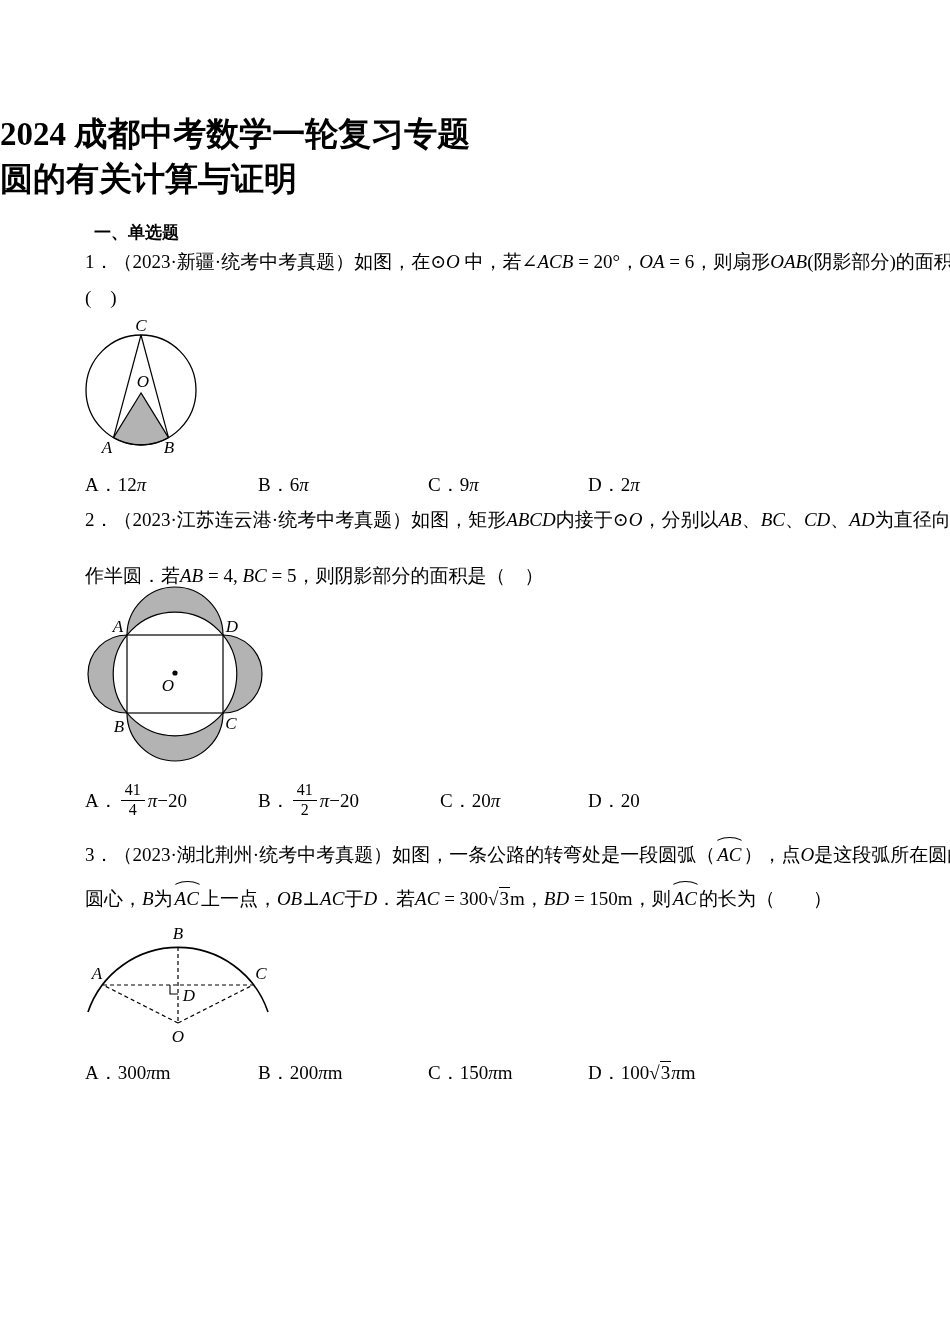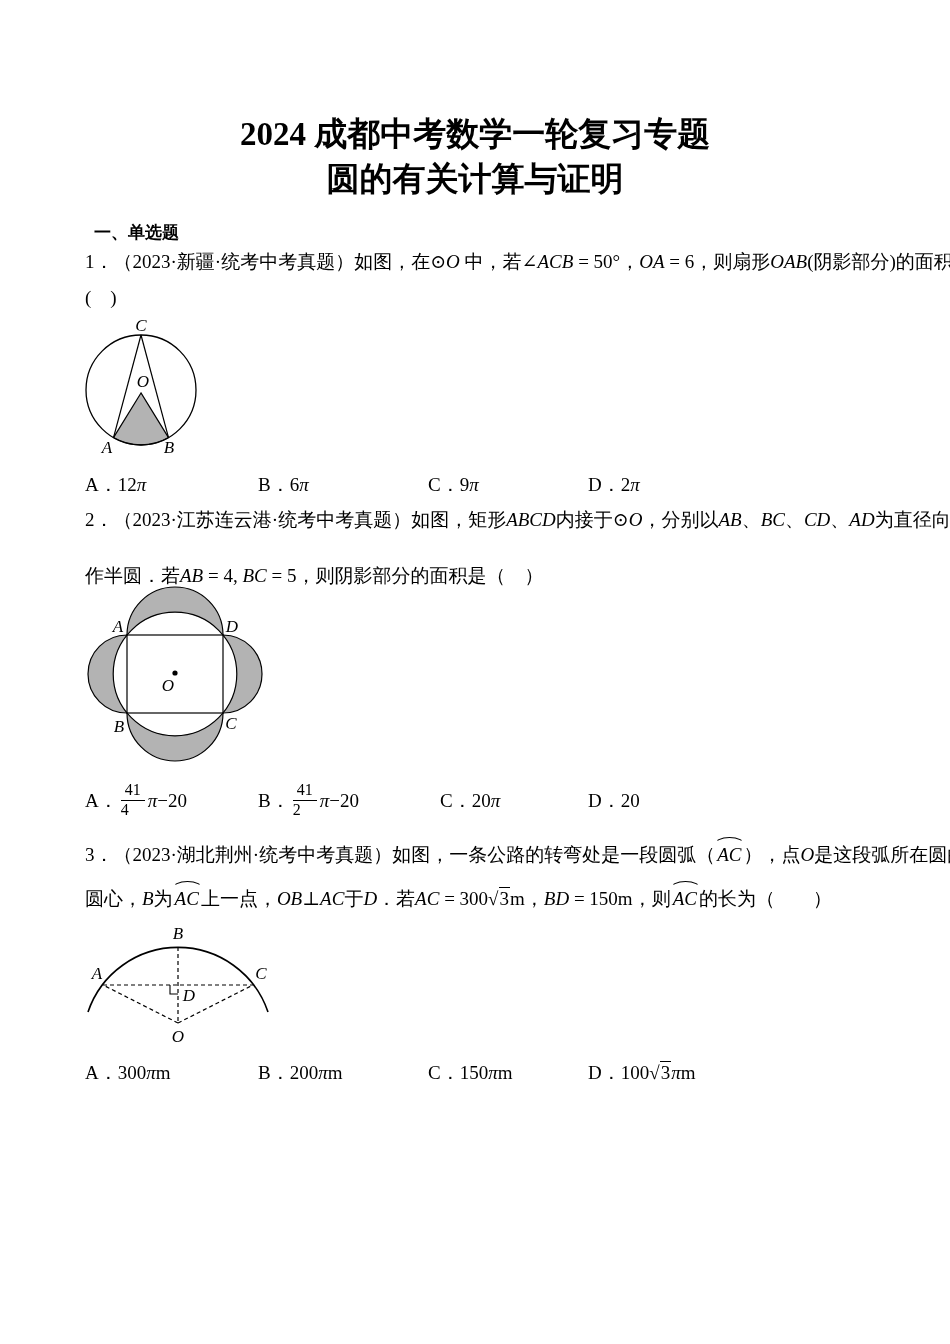--- a/index.html
+++ b/index.html
@@ -1,32 +1,32 @@
 <!DOCTYPE html>
 <html><head>
 <meta charset="utf-8">
 <style>
   html,body{margin:0;padding:0;background:#e8e8e8;}
   .page{
     position:relative;width:950px;height:1344px;background:#ffffff;
     color:#000;font-family:"Liberation Serif","DejaVu Serif",serif;
     overflow:hidden;margin:0 auto;
   }
-  .title{position:absolute;top:112px;left:0;width:100%;text-align:center;
+  .title{position:absolute;top:112px;left:0;width:100%;text-align:left;
     font-weight:700;font-size:33px;line-height:45px;}
   .section-heading{position:absolute;top:221px;left:94px;
     font-family:"Liberation Sans","DejaVu Sans",sans-serif;
     font-weight:700;font-size:17px;}
   .qline{position:absolute;left:85px;width:820px;font-size:19px;line-height:24px;white-space:nowrap;}
   .mi{font-style:italic;}
   .overarc{position:relative;font-style:italic;padding:0 2px;display:inline-block;}
   .overarc::before{content:"";position:absolute;left:-1px;right:-2px;top:-6px;height:7px;
     border:1.4px solid transparent;border-bottom:none;border-top-color:#000;
     border-radius:50% 50% 0 0/100% 100% 0 0;}
-  .frac{display:inline-flex;flex-direction:column;
+  .frac{display:inline-flex;flex-direction:column;align-items:center;
     vertical-align:middle;margin:0 3px;line-height:1.05;position:relative;top:-2px;}
   .frac .num{display:block;padding:0 4px 1px;border-bottom:1.3px solid #000;font-size:16px;}
   .frac .den{display:block;padding-top:1px;font-size:16px;}
   .sqrt{white-space:nowrap;}
   .sqrt .rad{border-top:1.2px solid #000;padding:0 1px;}
   .opts{position:absolute;left:85px;width:830px;font-size:19px;line-height:26px;height:26px;}
   .opts.tall{line-height:46px;height:46px;}
   .opt{position:absolute;top:0;white-space:nowrap;}
   .fig{position:absolute;}
   .fig text{font-size:17px;font-style:italic;font-family:"Liberation Serif","DejaVu Serif",serif;fill:#000;}
@@ -36,21 +36,21 @@
 
 <div class="page">
 
   <div class="title">
     <div>2024 成都中考数学一轮复习专题</div>
     <div>圆的有关计算与证明</div>
   </div>
 
   <div class="section-heading">一、单选题</div>
 
-  <div class="qline" style="top:250px"><span>1．（2023·新疆·统考中考真题）如图，在⊙</span><span class="mi">O</span><span> 中，若∠</span><span class="mi">ACB</span><span> = 50°，</span><span class="mi">OA</span><span> = 6，则扇形</span><span class="mi">OAB</span><span>(阴影部分)的面积是</span></div>
+  <div class="qline" style="top:250px"><span>1．（2023·新疆·统考中考真题）如图，在⊙</span><span class="mi">O</span><span> 中，若∠</span><span class="mi">ACB</span><span> = 20°，</span><span class="mi">OA</span><span> = 6，则扇形</span><span class="mi">OAB</span><span>(阴影部分)的面积是</span></div>
   <div class="qline" style="top:286px"><span>(　)</span></div>
 
   <svg class="fig" style="left:75px;top:318px" width="150" height="142" viewBox="0 0 150 142">
     <path d="M66,75 L38.5,119.6 A55 55 0 0 0 93.5,119.6 Z" fill="#b3b3b3" stroke="#000" stroke-width="1.2"></path>
     <circle cx="66" cy="72" r="55" fill="none" stroke="#000" stroke-width="1.3"></circle>
     <line x1="66" y1="17" x2="38.5" y2="119.6" stroke="#000" stroke-width="1.2"></line>
     <line x1="66" y1="17" x2="93.5" y2="119.6" stroke="#000" stroke-width="1.2"></line>
     <text x="66" y="13" text-anchor="middle">C</text>
     <text x="68" y="69" text-anchor="middle">O</text>
     <text x="32" y="135" text-anchor="middle">A</text>

